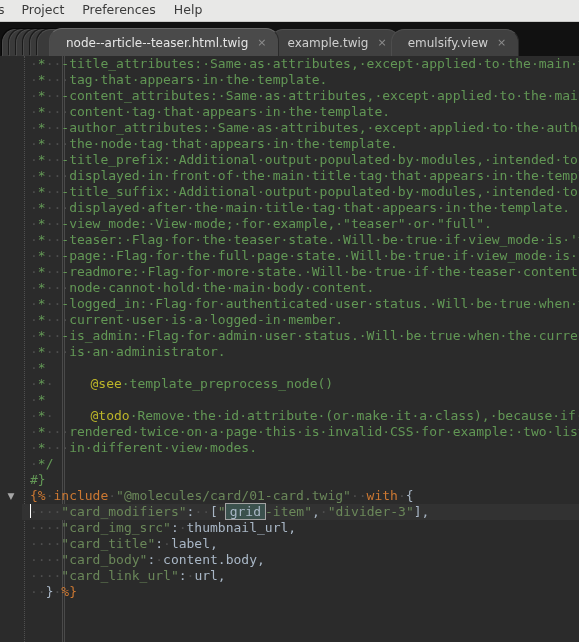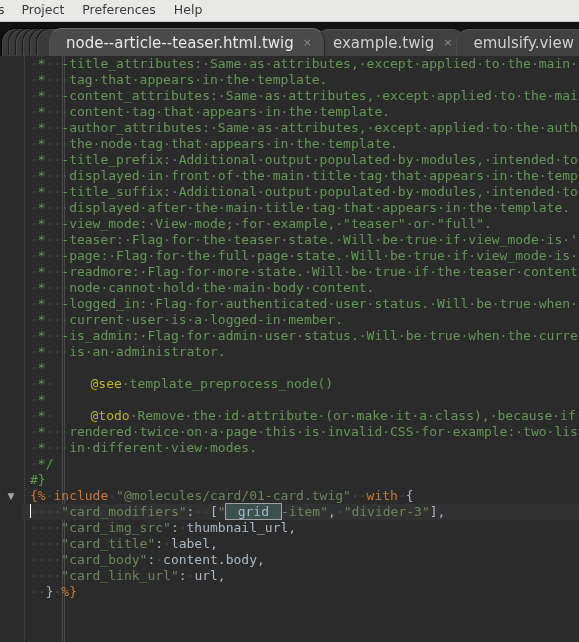--- a/index.html
+++ b/index.html
@@ -92,21 +92,21 @@
     white-space: nowrap;
     flex: 0 0 auto;
   }
   .tab.active {
     background: #4a4a4a;
     border-top-color: #6a6a6a;
     z-index: 5;
     height: 28px;
   }
   .tab-label {
-    font-size: 15px;
+    font-size: 12px;
     color: #cfcfcf;
     font-family: "DejaVu Sans", sans-serif;
     line-height: 14px;
   }
   .tab.active .tab-label { color: #e6e6e6; }
   .tab-close {
     margin-left: 9px;
     font-size: 11px;
     color: #8d8d8d;
     line-height: 10px;
@@ -175,21 +175,21 @@
   }
   .tok-doc     { color: #629755; }
   .tok-ws      { color: #4e4e4e; }
   .tok-twig    { color: #cc7832; }
   .tok-str     { color: #6a8759; }
   .tok-tag     { color: #bbb529; padding-left: 37px; }
   .tok-plain   { color: #a9b7c6; }
   .sel-box {
     outline: 1px solid #a2a2a2;
     background: #3b514d;
-    padding: 0 12px;
+    padding: 0 4px;
   }
   .caret {
     display: inline-block;
     width: 1px;
     height: 14px;
     background: #ffffff;
     vertical-align: -2px;
     margin: 0 -1px 0 0;
   }
 </style>

